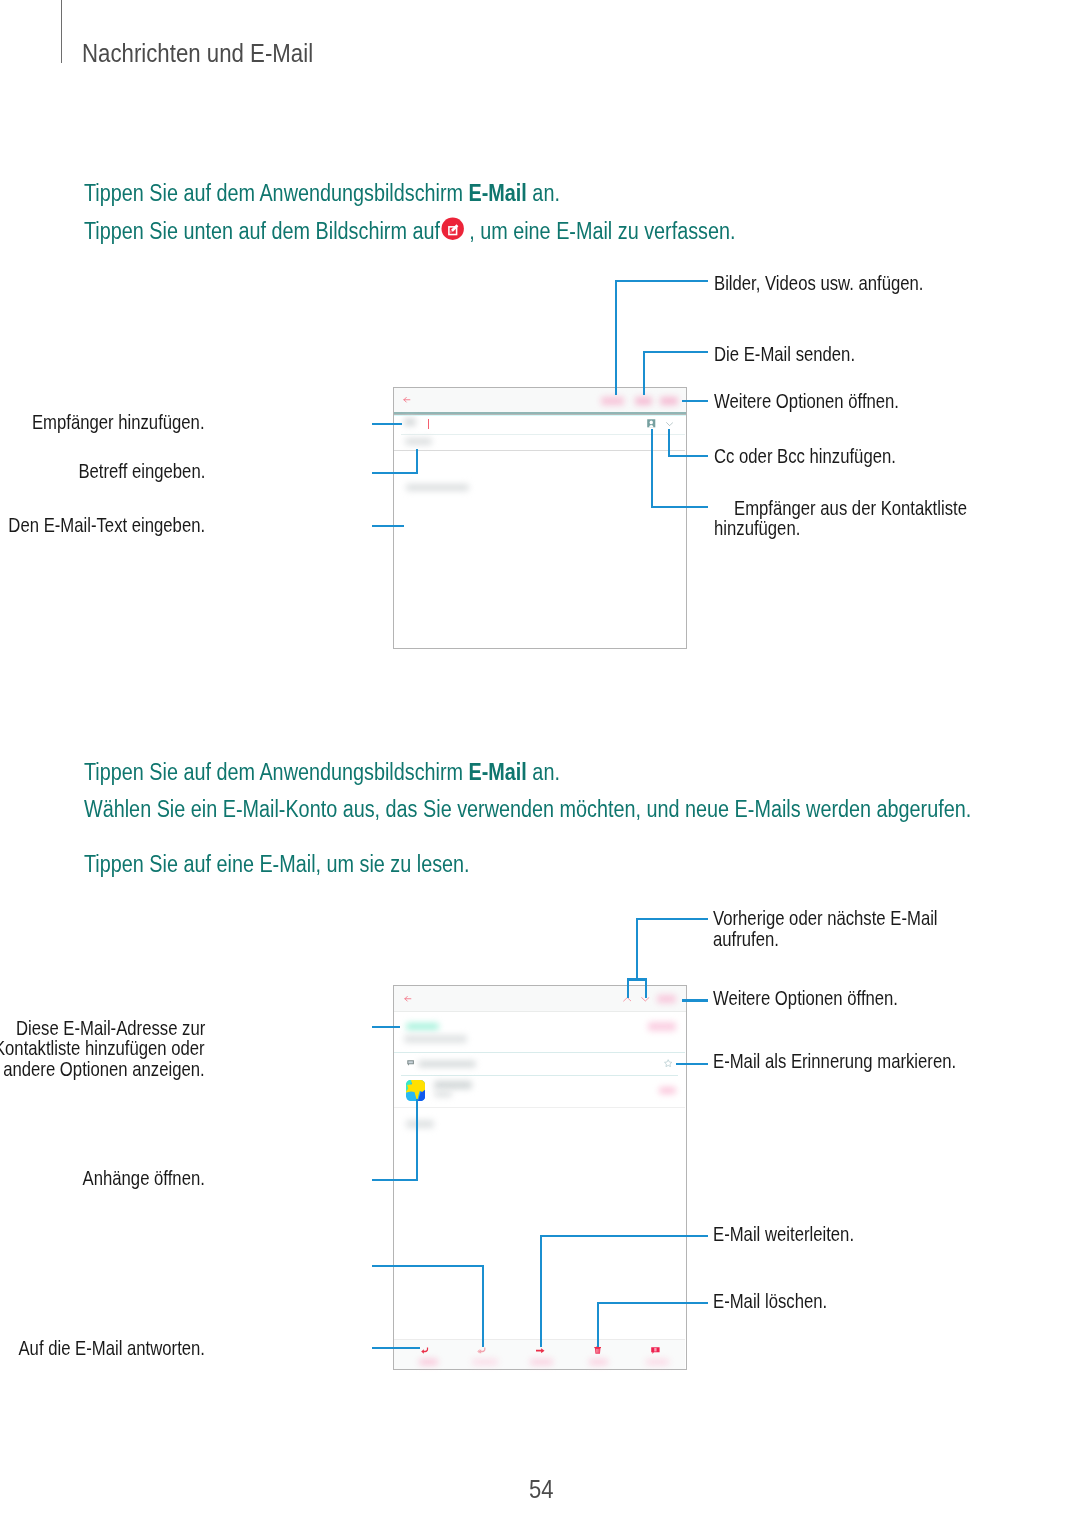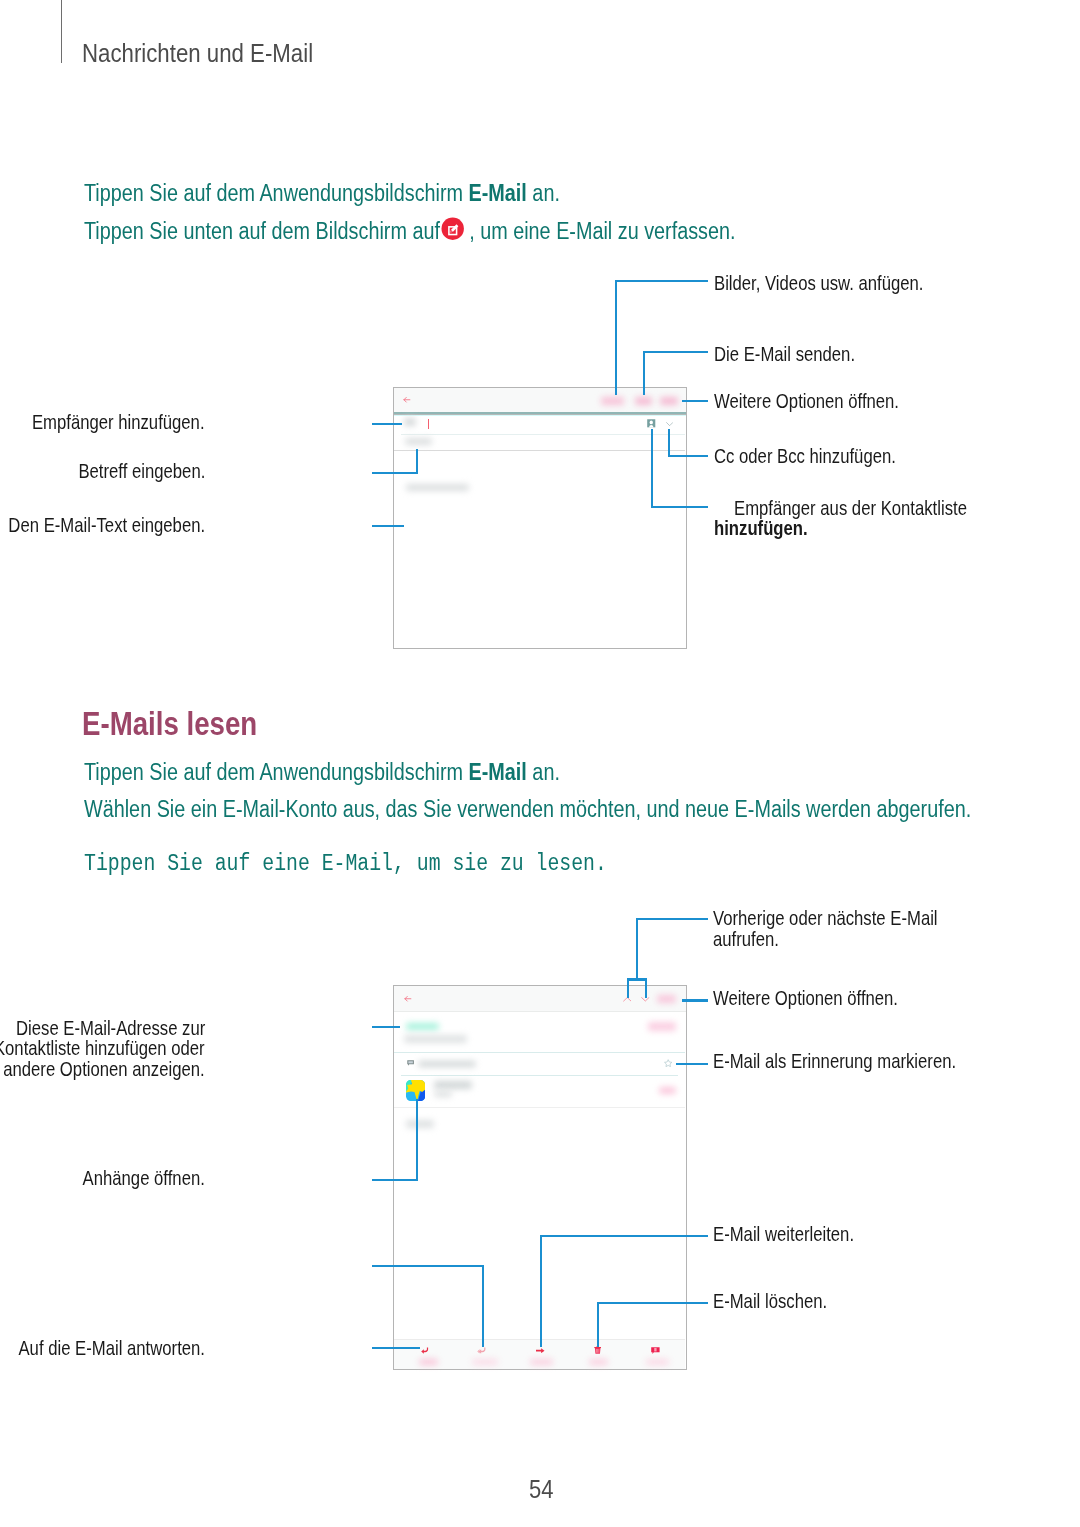--- a/index.html
+++ b/index.html
@@ -116,33 +116,32 @@
   <div class="lead leadh" style="left:372.2px;top:423.2px;width:29.4px;"></div>
   <div class="lead leadh" style="left:372.2px;top:471.7px;width:46.3px;"></div>
   <div class="lead leadv" style="left:416.3px;top:449.1px;height:24.8px;"></div>
   <div class="lead leadh" style="left:372.2px;top:524.8px;width:31.8px;"></div>
 
   <div class="tx ann" style="left:714px;top:272.2px;"><i>Bilder, Videos usw. anfügen.</i></div>
   <div class="tx ann" style="left:714px;top:342.7px;"><i>Die E-Mail senden.</i></div>
   <div class="tx ann" style="left:714px;top:389.8px;"><i>Weitere Optionen öffnen.</i></div>
   <div class="tx ann" style="left:714px;top:444.8px;"><i>Cc oder Bcc hinzufügen.</i></div>
   <div class="tx ann" style="left:714px;top:496.5px;margin-left:20px;"><i>Empfänger aus der Kontaktliste</i></div>
-  <div class="tx ann" style="left:714px;top:517.3px;font-weight:bold;"><i>hinzufügen.</i></div>
+  <div class="tx ann" style="left:714px;top:517.3px;"><i>hinzufügen.</i></div>
 
   <div class="tx ann r" style="right:711.2px;top:411.3px;"><i>Empfänger hinzufügen.</i></div>
   <div class="tx ann r" style="right:711.2px;top:460.4px;"><i>Betreff eingeben.</i></div>
   <div class="tx ann r" style="right:711.2px;top:513.6px;"><i>Den E-Mail-Text eingeben.</i></div>
 
-  <div class="tx h1" style="left:82px;top:705.3px;"><i>E-Mails lesen</i></div>
 
   <div class="tx body" style="left:83.7px;top:758.6px;"><i><span>Tippen Sie auf dem Anwendungsbildschirm </span><b>E-Mail</b><span> an.</span></i></div>
 
   <div class="tx body" style="left:83.7px;top:795.7px;"><i>Wählen Sie ein E-Mail-Konto aus, das Sie verwenden möchten, und neue E-Mails werden abgerufen.</i></div>
 
-  <div class="tx body" style="left:83.7px;top:851.4px;font-family:Liberation Mono, monospace;"><i>Tippen Sie auf eine E-Mail, um sie zu lesen.</i></div>
+  <div class="tx body" style="left:83.7px;top:851.4px;"><i>Tippen Sie auf eine E-Mail, um sie zu lesen.</i></div>
 
   <div class="dev" style="left:393.2px;top:985.1px;width:293.5px;height:385.2px;">
 
     <div class="devbar" style="height:26.2px;"></div>
     <div class="abs" style="left:0;top:24.9px;right:0;height:1.2px;background:#eaeceb;"></div>
     <div class="abs" style="left:10px;top:9.2px;width:7.5px;height:7.5px;">
       <svg viewBox="0 0 24 24" width="7.5" height="7.5" fill="none" stroke="#f4697c" stroke-width="2.6" stroke-linecap="round" stroke-linejoin="round">
           <path d="M22 12H3M10.5 4.5L3 12l7.5 7.5"></path>
         </svg>
     </div>

